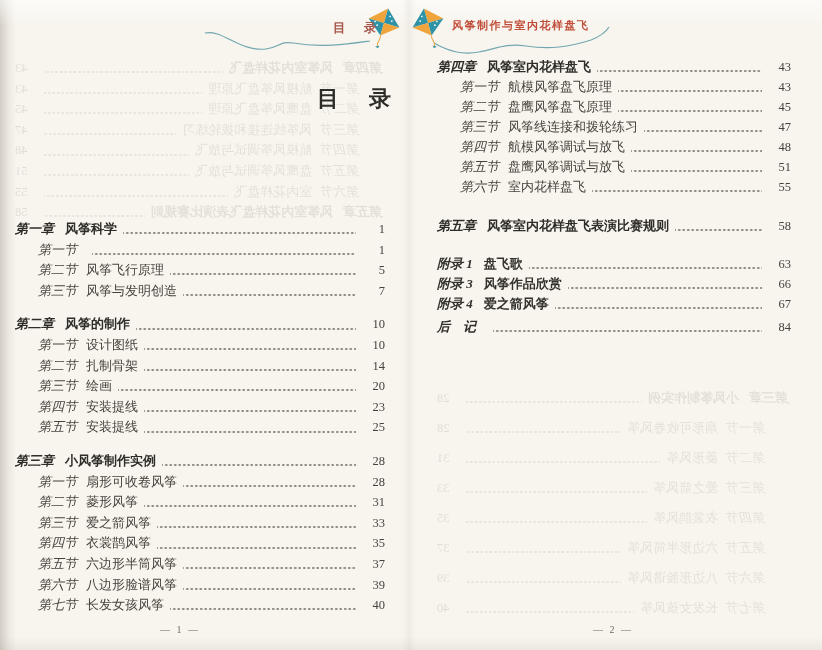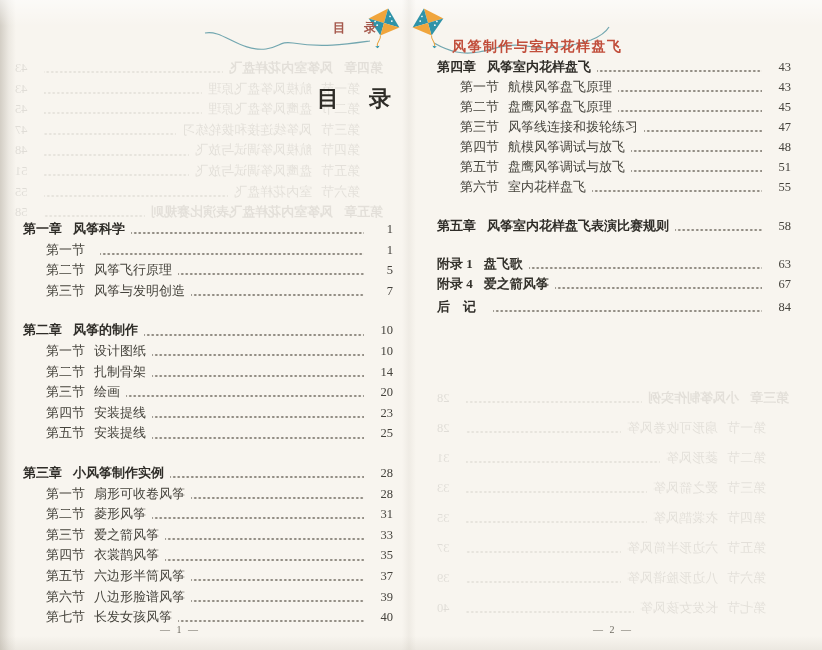--- a/index.html
+++ b/index.html
@@ -19,43 +19,43 @@
   .spine{position:absolute;left:402px;top:0;width:14px;height:650px;
     background:linear-gradient(90deg,rgba(160,152,138,0),rgba(160,152,138,0.10),rgba(160,152,138,0));pointer-events:none;}
 
   
   .header-string-svg{position:absolute;left:0;top:0;width:822px;height:64px;}
   .kite{position:absolute;top:1px;width:40px;height:52px;}
   .kite-left{left:364px;}
   .kite-right{left:408px;}
   .running-title{position:absolute;font-family:"Liberation Sans","DejaVu Sans",sans-serif;font-weight:bold;white-space:nowrap;}
   .running-title.left{left:333px;top:20px;font-size:12.5px;letter-spacing:3px;color:var(--hdr-left,#a5584c);}
-  .running-title.right{left:452px;top:38px;font-size:14px;letter-spacing:1.5px;color:var(--hdr-right,#c14e3b);}
+  .running-title.right{left:452px;top:18px;font-size:11px;letter-spacing:1.5px;color:var(--hdr-right,#c14e3b);}
 
   
   .toc-main-title{position:absolute;left:317px;top:84px;font-size:22px;font-weight:bold;
     letter-spacing:4px;color:#2e2c27;white-space:nowrap;}
 
   
   .toc{position:absolute;}
-  .toc-left{left:23px;top:219px;width:370px;}
+  .toc-left{left:15px;top:219px;width:370px;}
   .toc-right{left:437px;top:57px;width:354px;}
   .row{display:flex;align-items:baseline;line-height:20.6px;height:20.6px;font-size:13px;white-space:nowrap;}
   .toc-right .row{line-height:20px;height:20px;}
   .row.chapter{font-family:"Liberation Sans","DejaVu Sans",sans-serif;font-weight:bold;color:#2f2d28;}
   .row.section{padding-left:23px;color:#45433c;}
-  .row .lbl{margin-right:11px;}
+  .row .lbl{margin-right:11px;font-style:italic;}
   .row.section .lbl{margin-right:9px;}
   .row .ttl{}
   .dots{flex:1;height:12px;margin:0 5px 0 6px;align-self:center;
     background-image:radial-gradient(circle,#8b867c 0.95px,rgba(0,0,0,0) 1.25px);
     background-size:4.5px 12px;background-repeat:repeat-x;background-position:2px 4px;}
   .pg{width:24px;text-align:right;font-size:12.5px;color:#45433d;font-weight:normal;
     font-family:"Liberation Serif","DejaVu Serif",serif;}
-  .gap-ch{margin-top:19px;}
+  .gap-ch{margin-top:13px;}
   .gap-ch5{margin-top:19px;}
   .gap-appendix{margin-top:18px;}
   .gap-postscript{margin-top:3px;}
   .row.appendix{font-weight:bold;color:#34322c;align-items:flex-end;}
   .row.postscript{font-family:"Liberation Sans","DejaVu Sans",sans-serif;font-weight:bold;color:#2f2d28;}
 
   
   .ghost{position:absolute;transform:scaleX(-1);opacity:0.13;filter:blur(0.4px);pointer-events:none;}
   .ghost .row{color:#5b564c;}
   .ghost .dots{background-image:radial-gradient(circle,#6e695f 0.95px,rgba(0,0,0,0) 1.25px);}
@@ -376,20 +376,26 @@
       <span class="dots"></span>
       <span class="pg">58</span>
     </div>
     <div class="row appendix gap-appendix">
       <span class="lbl">附录 1</span>
       <span class="ttl">盘飞歌</span>
       <span class="dots"></span>
       <span class="pg">63</span>
     </div>
     <div class="row appendix">
+      <span class="lbl">附录 3</span>
+      <span class="ttl">风筝作品欣赏</span>
+      <span class="dots"></span>
+      <span class="pg">66</span>
+    </div>
+    <div class="row appendix">
       <span class="lbl">附录 4</span>
       <span class="ttl">爱之箭风筝</span>
       <span class="dots"></span>
       <span class="pg">67</span>
     </div>
     <div class="row postscript gap-postscript">
       <span class="lbl">后　记</span>
       <span class="dots"></span>
       <span class="pg">84</span>
     </div>

